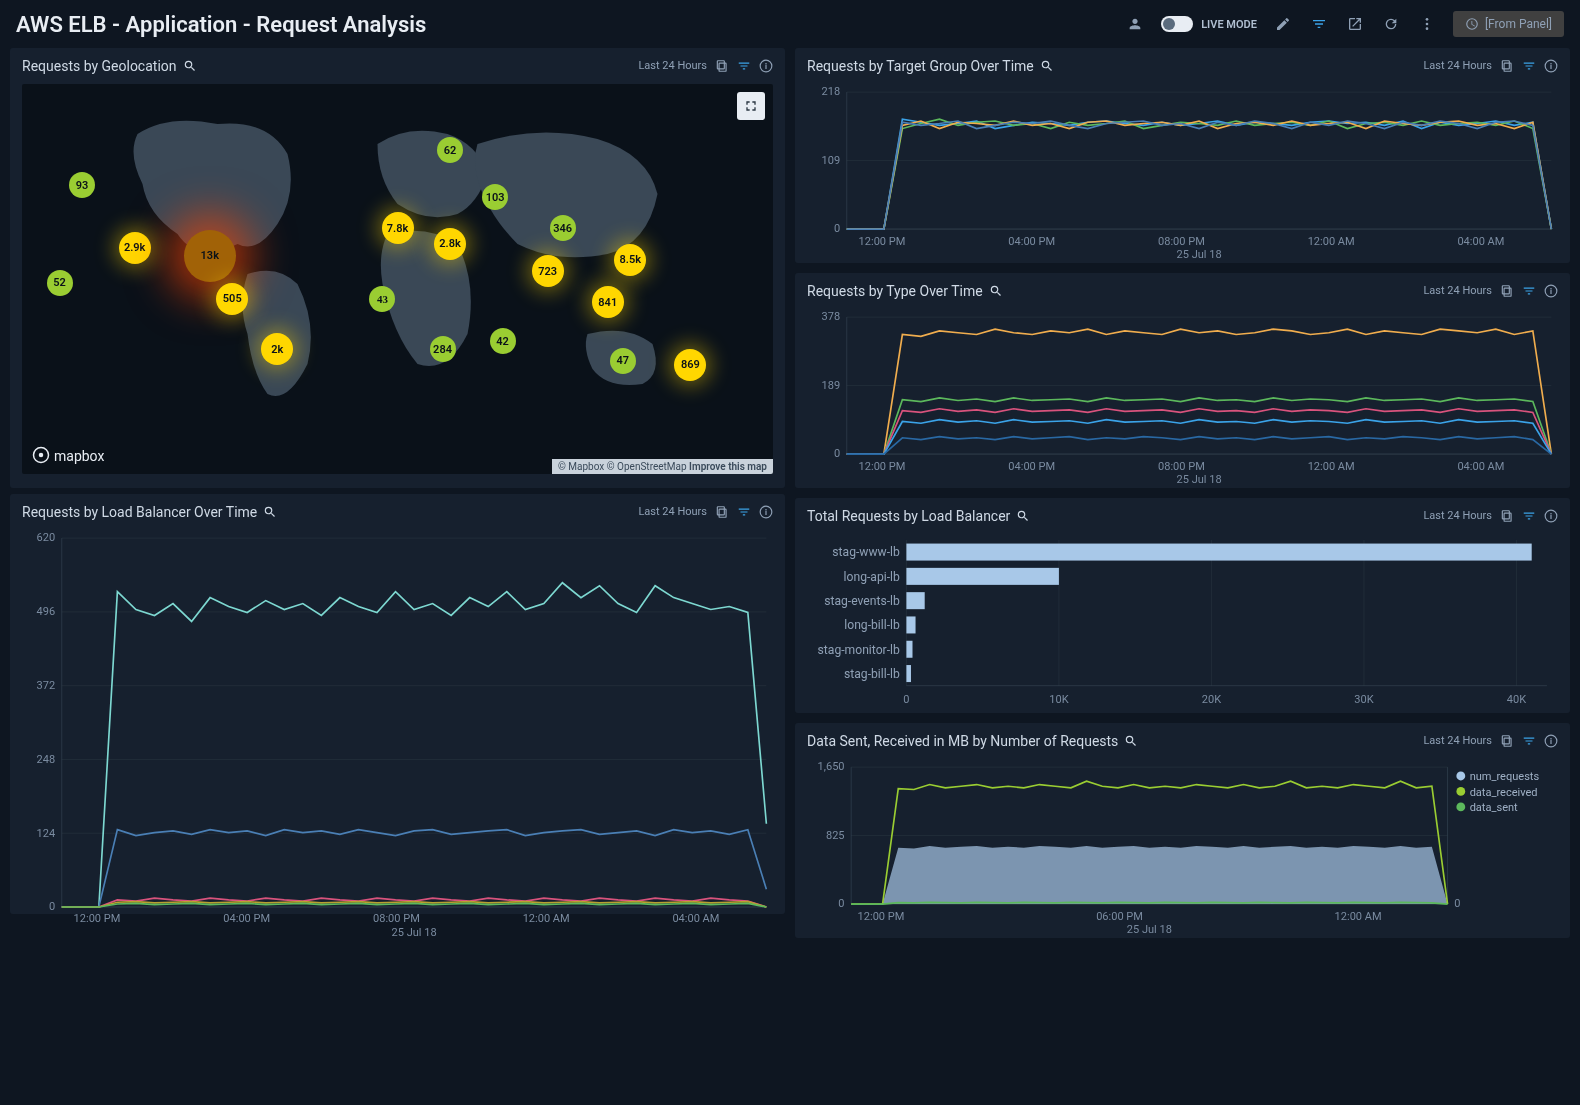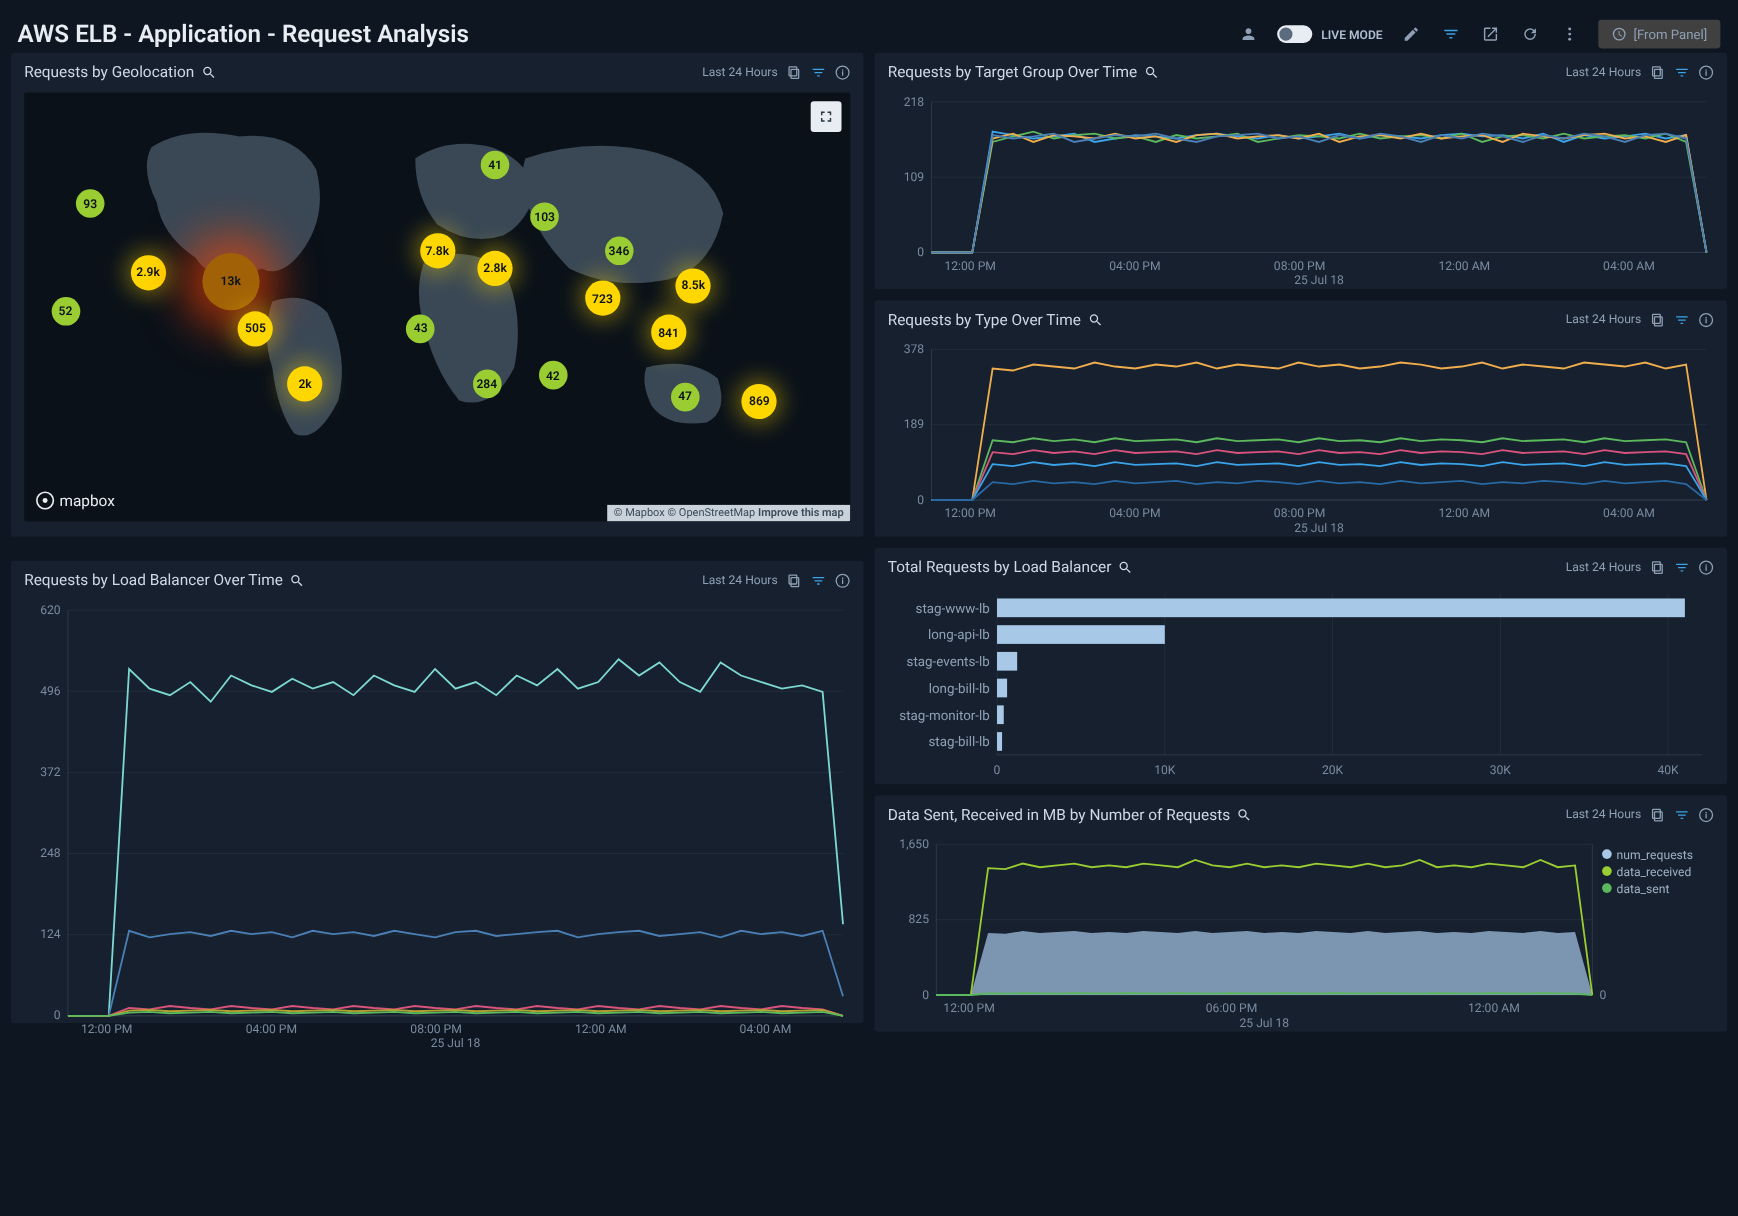--- a/index.html
+++ b/index.html
@@ -1,17 +1,17 @@
 <!DOCTYPE html>
 <html><head>
 <meta charset="utf-8">
 <style>
 *{box-sizing:border-box;margin:0;padding:0}
 body{background:#0e1621;color:#b0bfd1;font-family:-apple-system,BlinkMacSystemFont,"Segoe UI",Roboto,sans-serif;font-size:13px;width:1580px;height:1105px;overflow:hidden}
-.header{display:flex;align-items:flex-end;justify-content:space-between;padding:4px 16px;height:48px}
+.header{display:flex;align-items:center;justify-content:space-between;padding:22px 16px;height:48px}
 .header h1{color:#e8edf3;font-size:22px;font-weight:600}
 .header-right{display:flex;align-items:center;gap:16px}
 .live-mode{display:flex;align-items:center;gap:8px;color:#b0bfd1;font-size:11px;font-weight:600}
 .toggle{width:32px;height:16px;background:#e8edf3;border-radius:8px;position:relative}
 .toggle::after{content:"";position:absolute;width:12px;height:12px;background:#5a6b7d;border-radius:50%;top:2px;left:2px}
 .icon-btn{width:20px;height:20px;display:flex;align-items:center;justify-content:center;cursor:pointer;color:#8fa0b5}
 .icon-btn svg{width:16px;height:16px}
 .time-selector{background:#404040;padding:6px 12px;border-radius:3px;display:flex;align-items:center;gap:6px;color:#8fa0b5;font-size:12px}
 .dashboard{display:grid;grid-template-columns:1fr 1fr;gap:10px;padding:0 10px 10px}
 .panel{background:#16202e;border-radius:3px;display:flex;flex-direction:column}
@@ -89,21 +89,21 @@
       <svg width="14" height="14" viewBox="0 0 24 24" fill="currentColor">
           <path d="M12 2a10 10 0 100 20 10 10 0 000-20zm0 18a8 8 0 110-16 8 8 0 010 16zm.5-13H11v6l5.25 3.15.75-1.23-4.5-2.67V7z"></path>
         </svg>
       <span>[From Panel]</span>
     </div>
   </div>
 </div>
 
 <div class="dashboard">
 
-  <div style="display:flex;flex-direction:column;gap:22px">
+  <div style="display:flex;flex-direction:column;gap:6px">
 
     <div class="panel map-panel">
       <div class="panel-header">
         <div class="panel-title">
           <span>Requests by Geolocation</span>
           <svg width="14" height="14" viewBox="0 0 24 24" fill="currentColor">
               <path d="M15.5 14h-.79l-.28-.27A6.471 6.471 0 0016 9.5 6.5 6.5 0 109.5 16c1.61 0 3.09-.59 4.23-1.57l.27.28v.79l5 4.99L20.49 19l-4.99-5zm-6 0C7.01 14 5 11.99 5 9.5S7.01 5 9.5 5 14 7.01 14 9.5 11.99 14 9.5 14z"></path>
             </svg>
         </div>
         <div class="panel-actions">
@@ -137,28 +137,28 @@
                 <path d="M7 14H5v5h5v-2H7v-3zm-2-4h2V7h3V5H5v5zm12 7h-3v2h5v-5h-2v3zM14 5v2h3v3h2V5h-5z"></path>
               </svg>
           </div>
           <div id="map-markers">
               <div class="map-marker marker-s" style="left: 8%; top: 26%;">93</div>
               <div class="map-marker marker-s" style="left: 5%; top: 51%;">52</div>
               <div class="map-marker marker-m" style="left: 15%; top: 42%;">2.9k</div>
               <div class="map-marker marker-xl" style="left: 25%; top: 44%;">13k</div>
               <div class="map-marker marker-m" style="left: 28%; top: 55%;">505</div>
               <div class="map-marker marker-m" style="left: 34%; top: 68%;">2k</div>
-              <div class="map-marker marker-s" style="left: 57%; top: 17%;">41</div>
+              <div class="map-marker marker-s" style="left: 57%; top: 17%;">62</div>
               <div class="map-marker marker-m" style="left: 50%; top: 37%;">7.8k</div>
               <div class="map-marker marker-s" style="left: 63%; top: 29%;">103</div>
               <div class="map-marker marker-m" style="left: 57%; top: 41%;">2.8k</div>
               <div class="map-marker marker-s" style="left: 72%; top: 37%;">346</div>
               <div class="map-marker marker-m" style="left: 70%; top: 48%;">723</div>
               <div class="map-marker marker-m" style="left: 81%; top: 45%;">8.5k</div>
-              <div class="map-marker marker-s" style="left: 48%; top: 55%;">43</div>
+              <div class="map-marker marker-s" style="left: 48%; top: 55%; font-family: Liberation Serif, serif;">43</div>
               <div class="map-marker marker-s" style="left: 56%; top: 68%;">284</div>
               <div class="map-marker marker-s" style="left: 64%; top: 66%;">42</div>
               <div class="map-marker marker-m" style="left: 78%; top: 56%;">841</div>
               <div class="map-marker marker-s" style="left: 80%; top: 71%;">47</div>
               <div class="map-marker marker-m" style="left: 89%; top: 72%;">869</div>
             </div>
           <div class="mapbox-logo">
             <svg width="18" height="18" viewBox="0 0 24 24" fill="currentColor">
                 <circle cx="12" cy="12" r="10" fill="none" stroke="currentColor" stroke-width="2"></circle>
                 <circle cx="12" cy="12" r="3"></circle>

